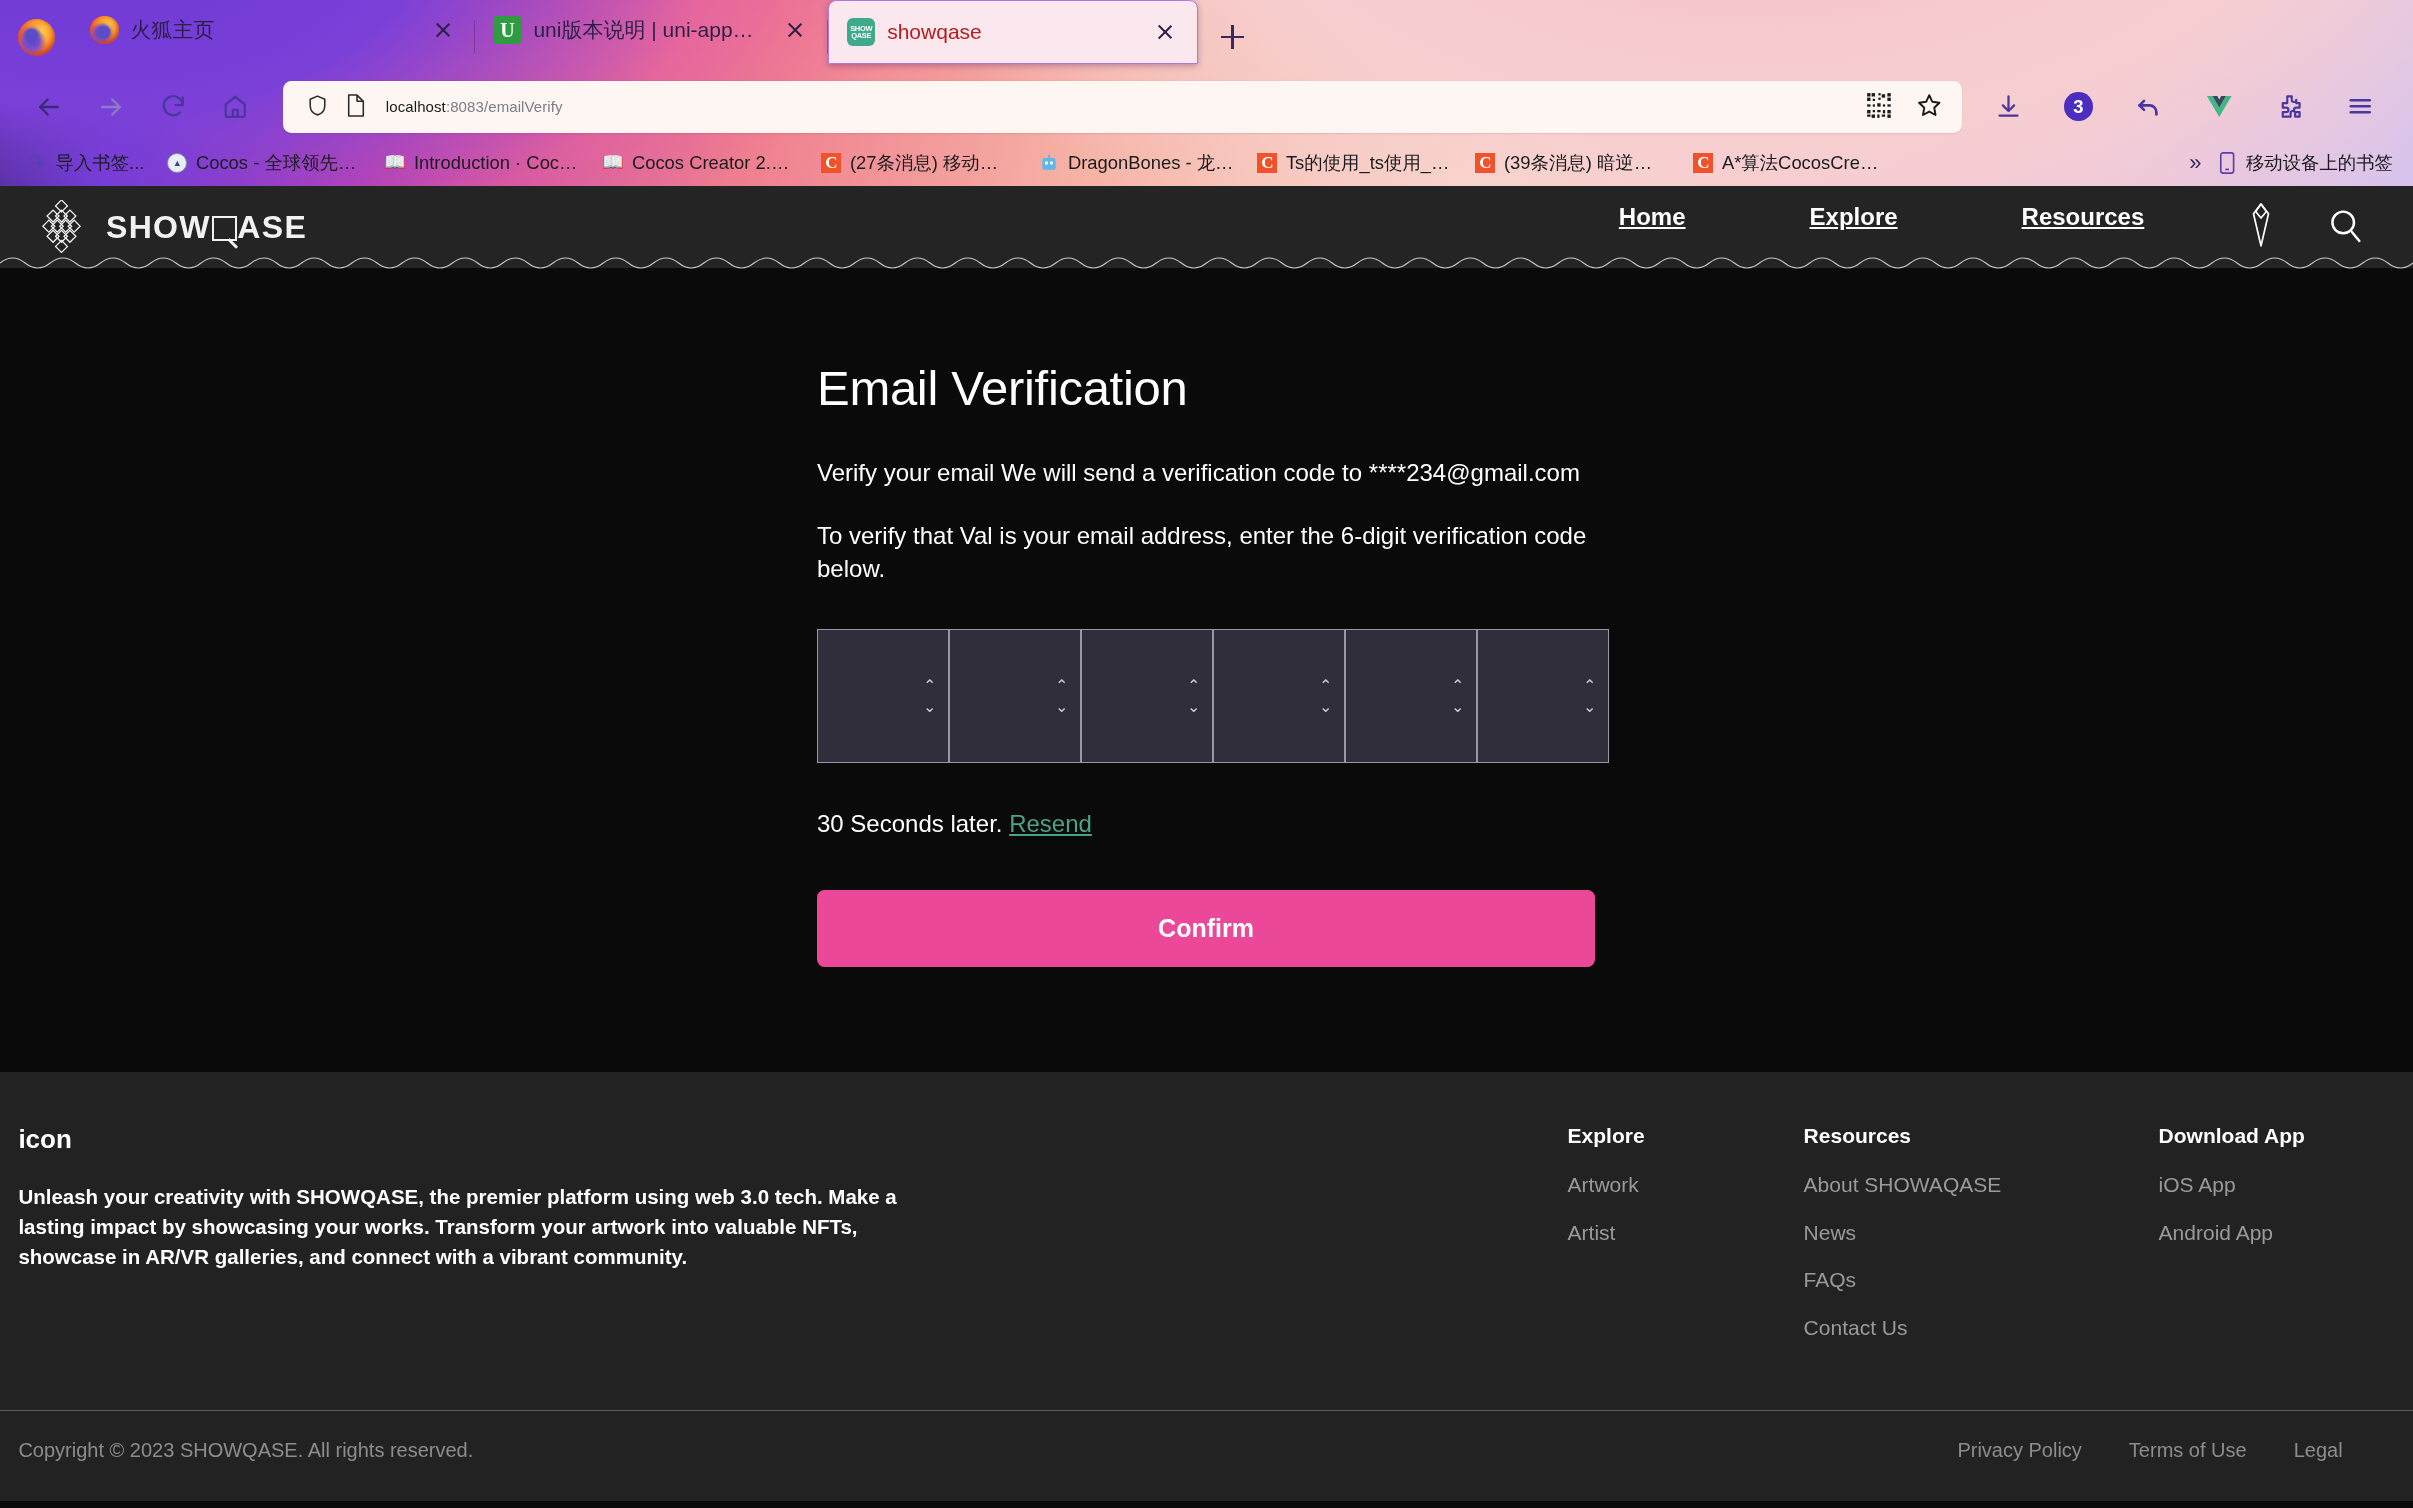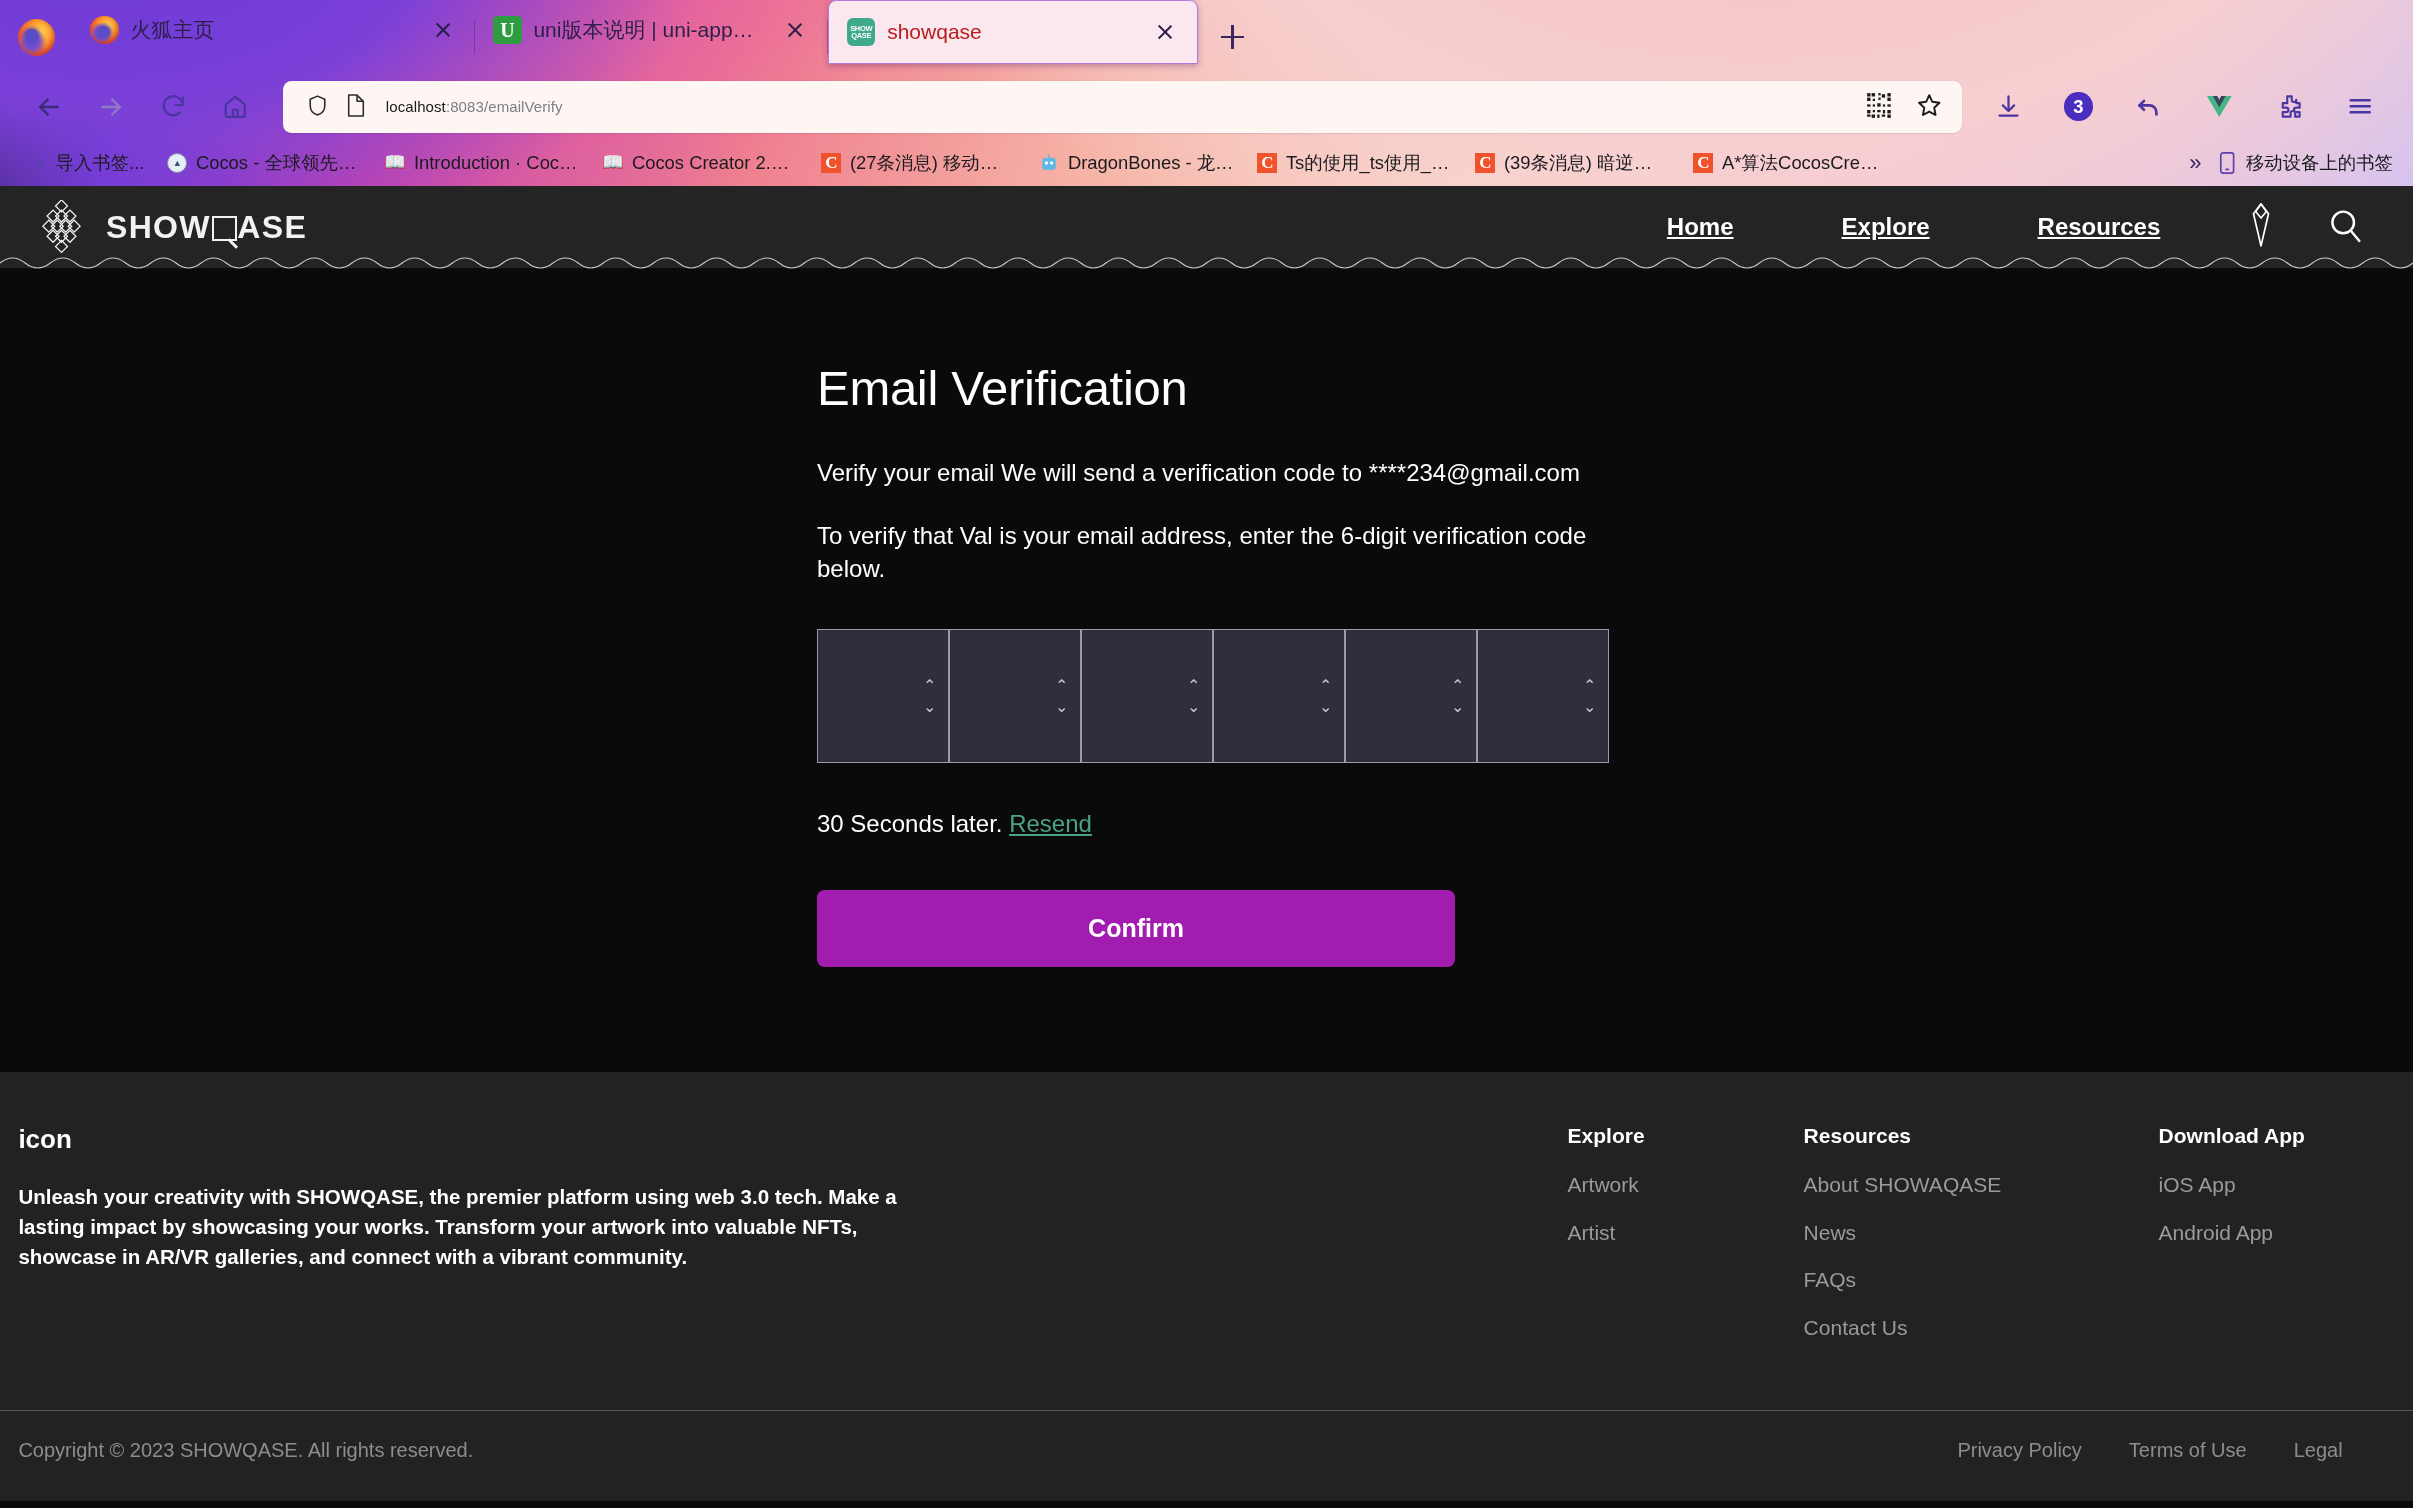--- a/index.html
+++ b/index.html
@@ -218,21 +218,21 @@
     display:inline-block;
     border: 2.5px solid #f2f2f2;
     width: 25px; height: 25px;
     position: relative; top: 3.4px;
     margin: 0 0.8px;
   }
   .brand-name .q::after{
     content:""; position:absolute; right:-4.2px; bottom:-5.9px;
     width:11.7px; height:2.5px; background:#f2f2f2; transform: rotate(45deg);
   }
-  .site-nav { margin-left: auto; display:flex; align-items:center; gap:0; }
+  .site-nav { margin-left: auto; display:flex; gap:16px; }
   .nav-link {
     font-size: 24px; font-weight: 700; color:#ffffff;
     padding: 0 54px;
     white-space: nowrap;
   }
   .nav-icons { display:flex; align-items:center; gap:49px; padding-left: 30px; padding-right: 11.7px; }
 
   .content {
     padding: 92px 0 0 0;
     min-height: 804px;
@@ -270,22 +270,22 @@
     color:#c8c8d2; line-height: 1;
   }
   .spin span { font-size: 16px; display:block; }
 
   p.note { font-size: 24px; color:#fff; margin-bottom: 34px; }
   p.resend-line { font-size: 24px; color:#fff; margin-bottom: 52px; }
   .resend-link { color:#4ba387; }
 
   .confirm-btn {
     display:block;
-    width: 638px; height: 77px;
-    background: #a21caf;
+    width: 778px; height: 77px;
+    background: #ec4899;
     color: #ffffff;
     border: none;
     border-radius: 7.5px;
     font-size: 25px;
     font-weight: 700;
     font-family: "Liberation Sans", sans-serif;
     cursor: pointer;
   }
 
   

